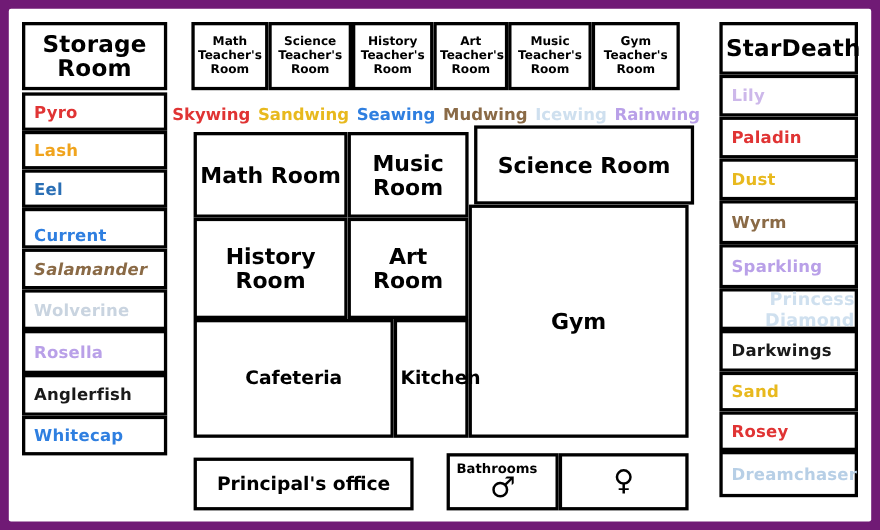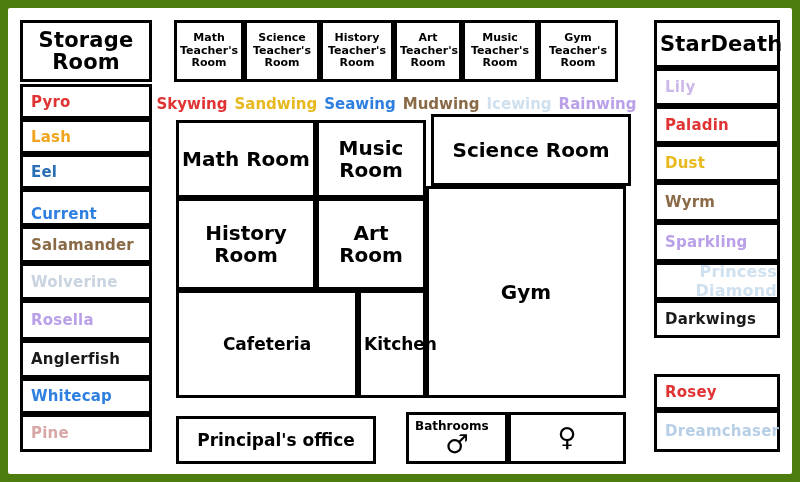--- a/index.html
+++ b/index.html
@@ -11,21 +11,21 @@
     width: 800px;
     height: 482px;
     position: relative;
     font-family: "DejaVu Sans", sans-serif;
     overflow: hidden;
   }
   .stage {
     position: absolute;
     left: 0; top: 0;
     width: 800px; height: 482px;
-    background: #4d7c0f;
+    background: #701a75;
   }
   .canvas {
     position: absolute;
     left: 8px; top: 8px;
     width: 784px; height: 466px;
     background: #ffffff;
     border-radius: 2px;
   }
   .box {
     position: absolute;
@@ -124,38 +124,35 @@
     </div>
     <div class="side-item" style="left:12px; top:111px; width:132px; height:35px; color:#f0a41e;">
       <span>Lash</span>
     </div>
     <div class="side-item" style="left:12px; top:146px; width:132px; height:35px; color:#2a6fb5;">
       <span>Eel</span>
     </div>
     <div class="side-item" style="left:12px; top:181px; width:132px; height:37px; color:#2f7fe0;align-items:flex-end;">
       <span>Current</span>
     </div>
-    <div class="side-item" style="left:12px; top:218px; width:132px; height:37px; color:#8a6a46;">
+    <div class="side-item" style="left:12px; top:218px; width:132px; height:37px; color:#8a6a46;font-style:italic;">
       <span>Salamander</span>
     </div>
     <div class="side-item" style="left:12px; top:255px; width:132px; height:37px; color:#c9d4e0;">
       <span>Wolverine</span>
     </div>
     <div class="side-item" style="left:12px; top:292px; width:132px; height:40px; color:#b9a0e8;">
       <span>Rosella</span>
     </div>
     <div class="side-item" style="left:12px; top:332px; width:132px; height:38px; color:#1a1a1a;">
       <span>Anglerfish</span>
     </div>
     <div class="side-item" style="left:12px; top:370px; width:132px; height:36px; color:#2f7fe0;">
       <span>Whitecap</span>
     </div>
-    <div class="side-item" style="left:12px; top:406px; width:132px; height:38px; color:#d8a6a6;">
-      <span>Pine</span>
-    </div>
 
     <div class="box side-item side-title" style="left:646px; top:12px; width:126px; height:48px;">
       <span class="label">StarDeath</span>
     </div>
 
     <div class="side-item" style="left:646px; top:60px; width:126px; height:38px; color:#cdb8ea;">
       <span>Lily</span>
     </div>
     <div class="side-item" style="left:646px; top:98px; width:126px; height:38px; color:#e03434;">
       <span>Paladin</span>
@@ -167,20 +164,23 @@
       <span>Wyrm</span>
     </div>
     <div class="side-item" style="left:646px; top:214px; width:126px; height:40px; color:#b9a0e8;">
       <span>Sparkling</span>
     </div>
     <div class="side-item" style="left:646px; top:254px; width:126px; height:38px; color:#cfe0ef; font-size:16px;text-align:right;">
       <span>Princess Diamond</span>
     </div>
     <div class="side-item" style="left:646px; top:292px; width:126px; height:38px; color:#1a1a1a;">
       <span>Darkwings</span>
+    </div>
+    <div class="side-item" style="left:646px; top:330px; width:126px; height:36px; color:#e8b91e;">
+      <span>Sand</span>
     </div>
     <div class="side-item" style="left:646px; top:366px; width:126px; height:36px; color:#e03434;">
       <span>Rosey</span>
     </div>
     <div class="side-item" style="left:646px; top:402px; width:126px; height:42px; color:#b7cfe6;">
       <span>Dreamchaser</span>
     </div>
 
     <div class="box teacher" style="left:166px; top:12px; width:70px; height:62px;">
       <span class="label">Math Teacher's Room</span>

